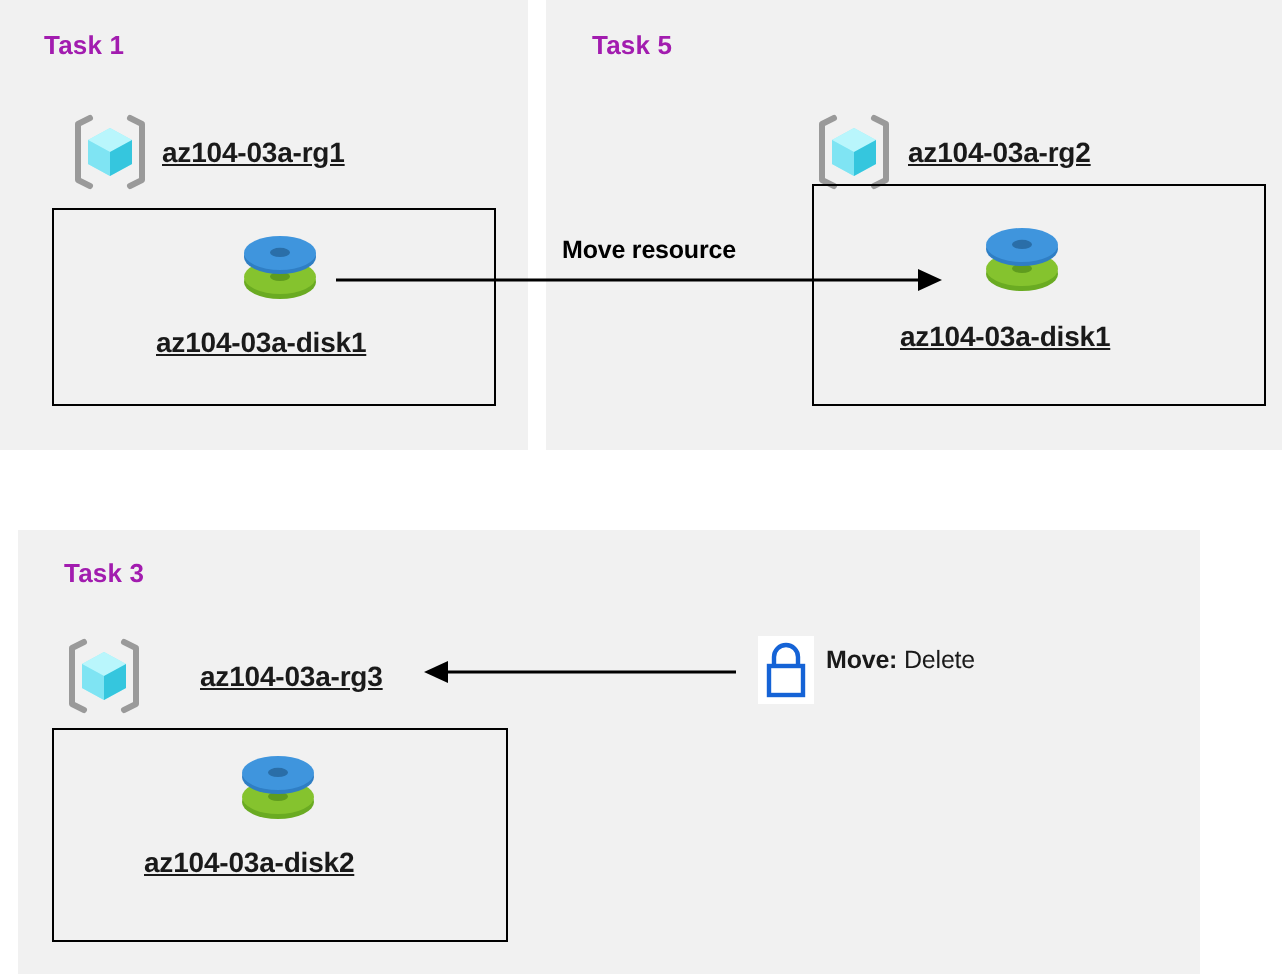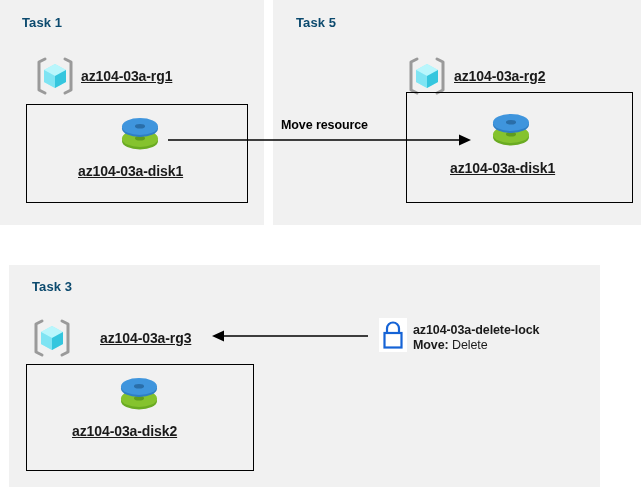--- a/index.html
+++ b/index.html
@@ -17,21 +17,21 @@
 
   .panel {
     position: absolute;
     background: #f1f1f1;
   }
 
   .panel-title {
     position: absolute;
     font-size: 13px;
     font-weight: bold;
-    color: #0c4a6e;
+    color: #a21caf;
     letter-spacing: 0.1px;
     white-space: nowrap;
   }
 
   .inner-box {
     position: absolute;
     border: 1.5px solid #000000;
     background: transparent;
     box-sizing: border-box;
   }
@@ -182,15 +182,14 @@
 
 <div class="icon" style="left:379px; top:318px; width:28px; height:34px;">
   <svg width="28" height="34" viewBox="0 0 28 34">
     <rect x="0" y="0" width="28" height="34" fill="#ffffff"></rect>
     <path d="M8 15 L8 10.5 A6 6 0 0 1 20 10.5 L20 15" fill="none" stroke="#1563d6" stroke-width="2.2"></path>
     <rect x="5.5" y="15" width="17" height="14.5" fill="none" stroke="#1563d6" stroke-width="2.2"></rect>
   </svg>
 </div>
 
 <div class="lock-label" style="left:413px; top:323px;">
-  <div class="strong">az104-03a-delete-lock</div>
   <div class="type-line"><span class="strong">Move:</span><span> </span><span>Delete</span></div>
 </div>
 
 </body></html>

